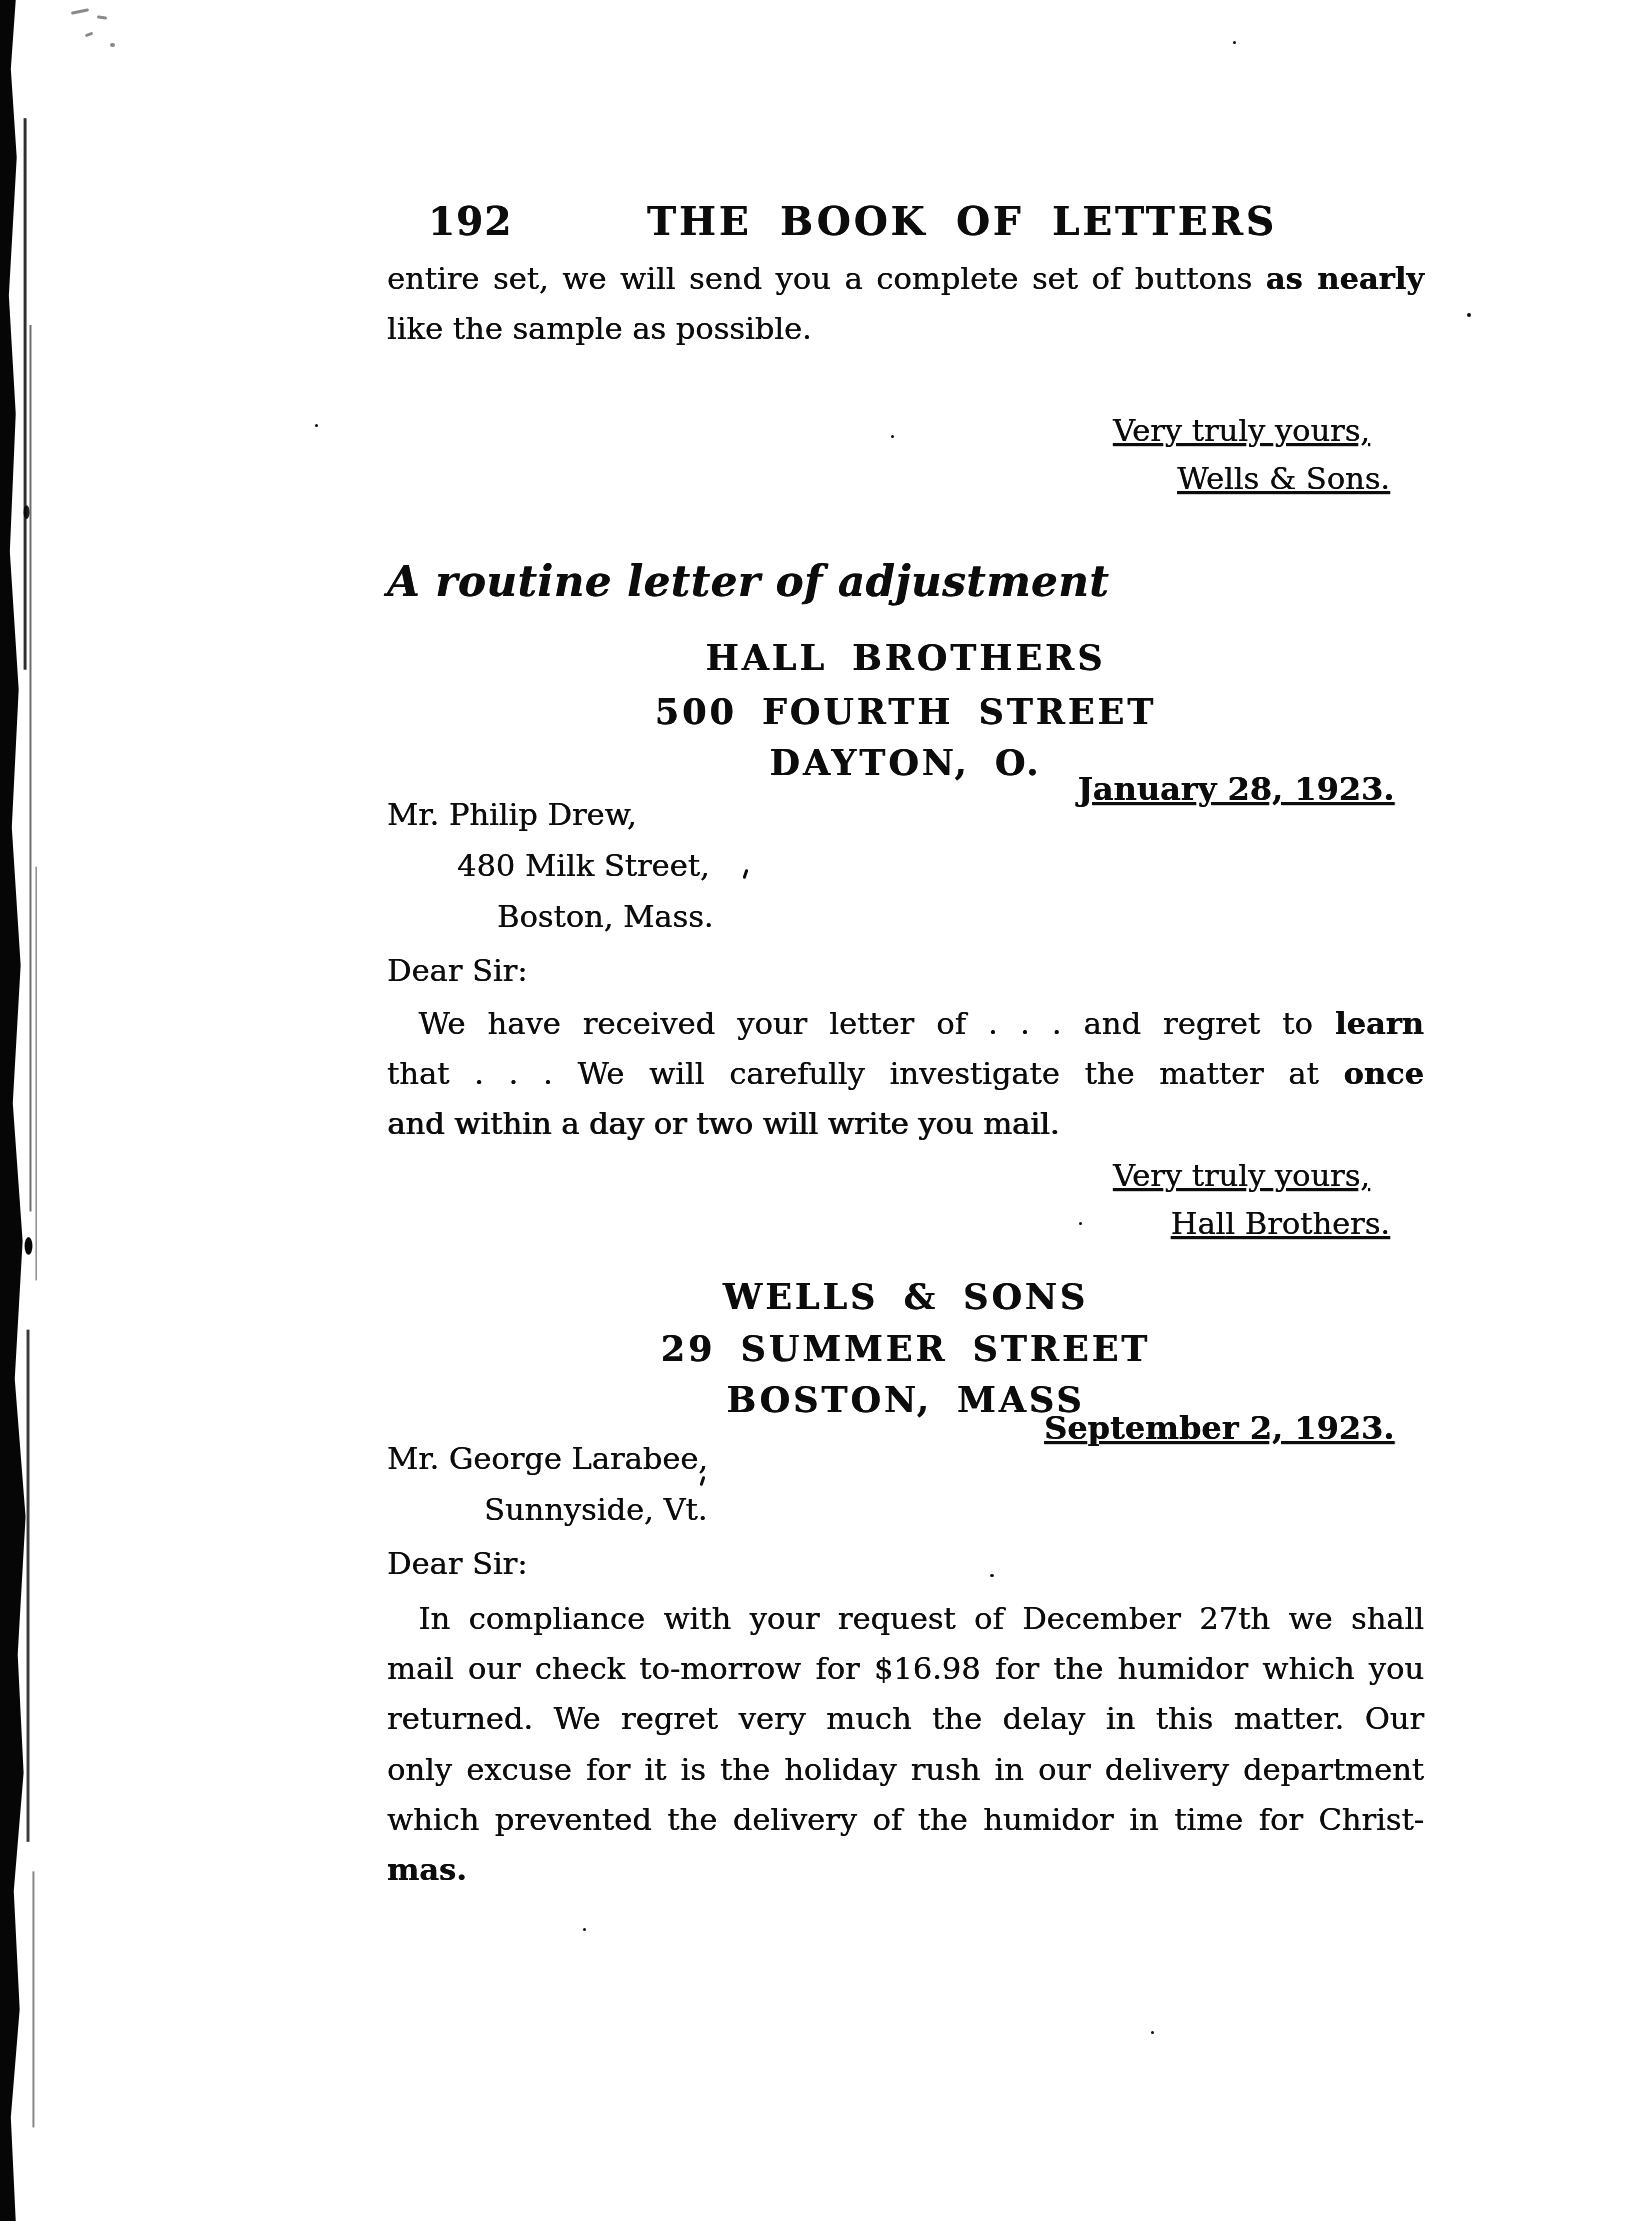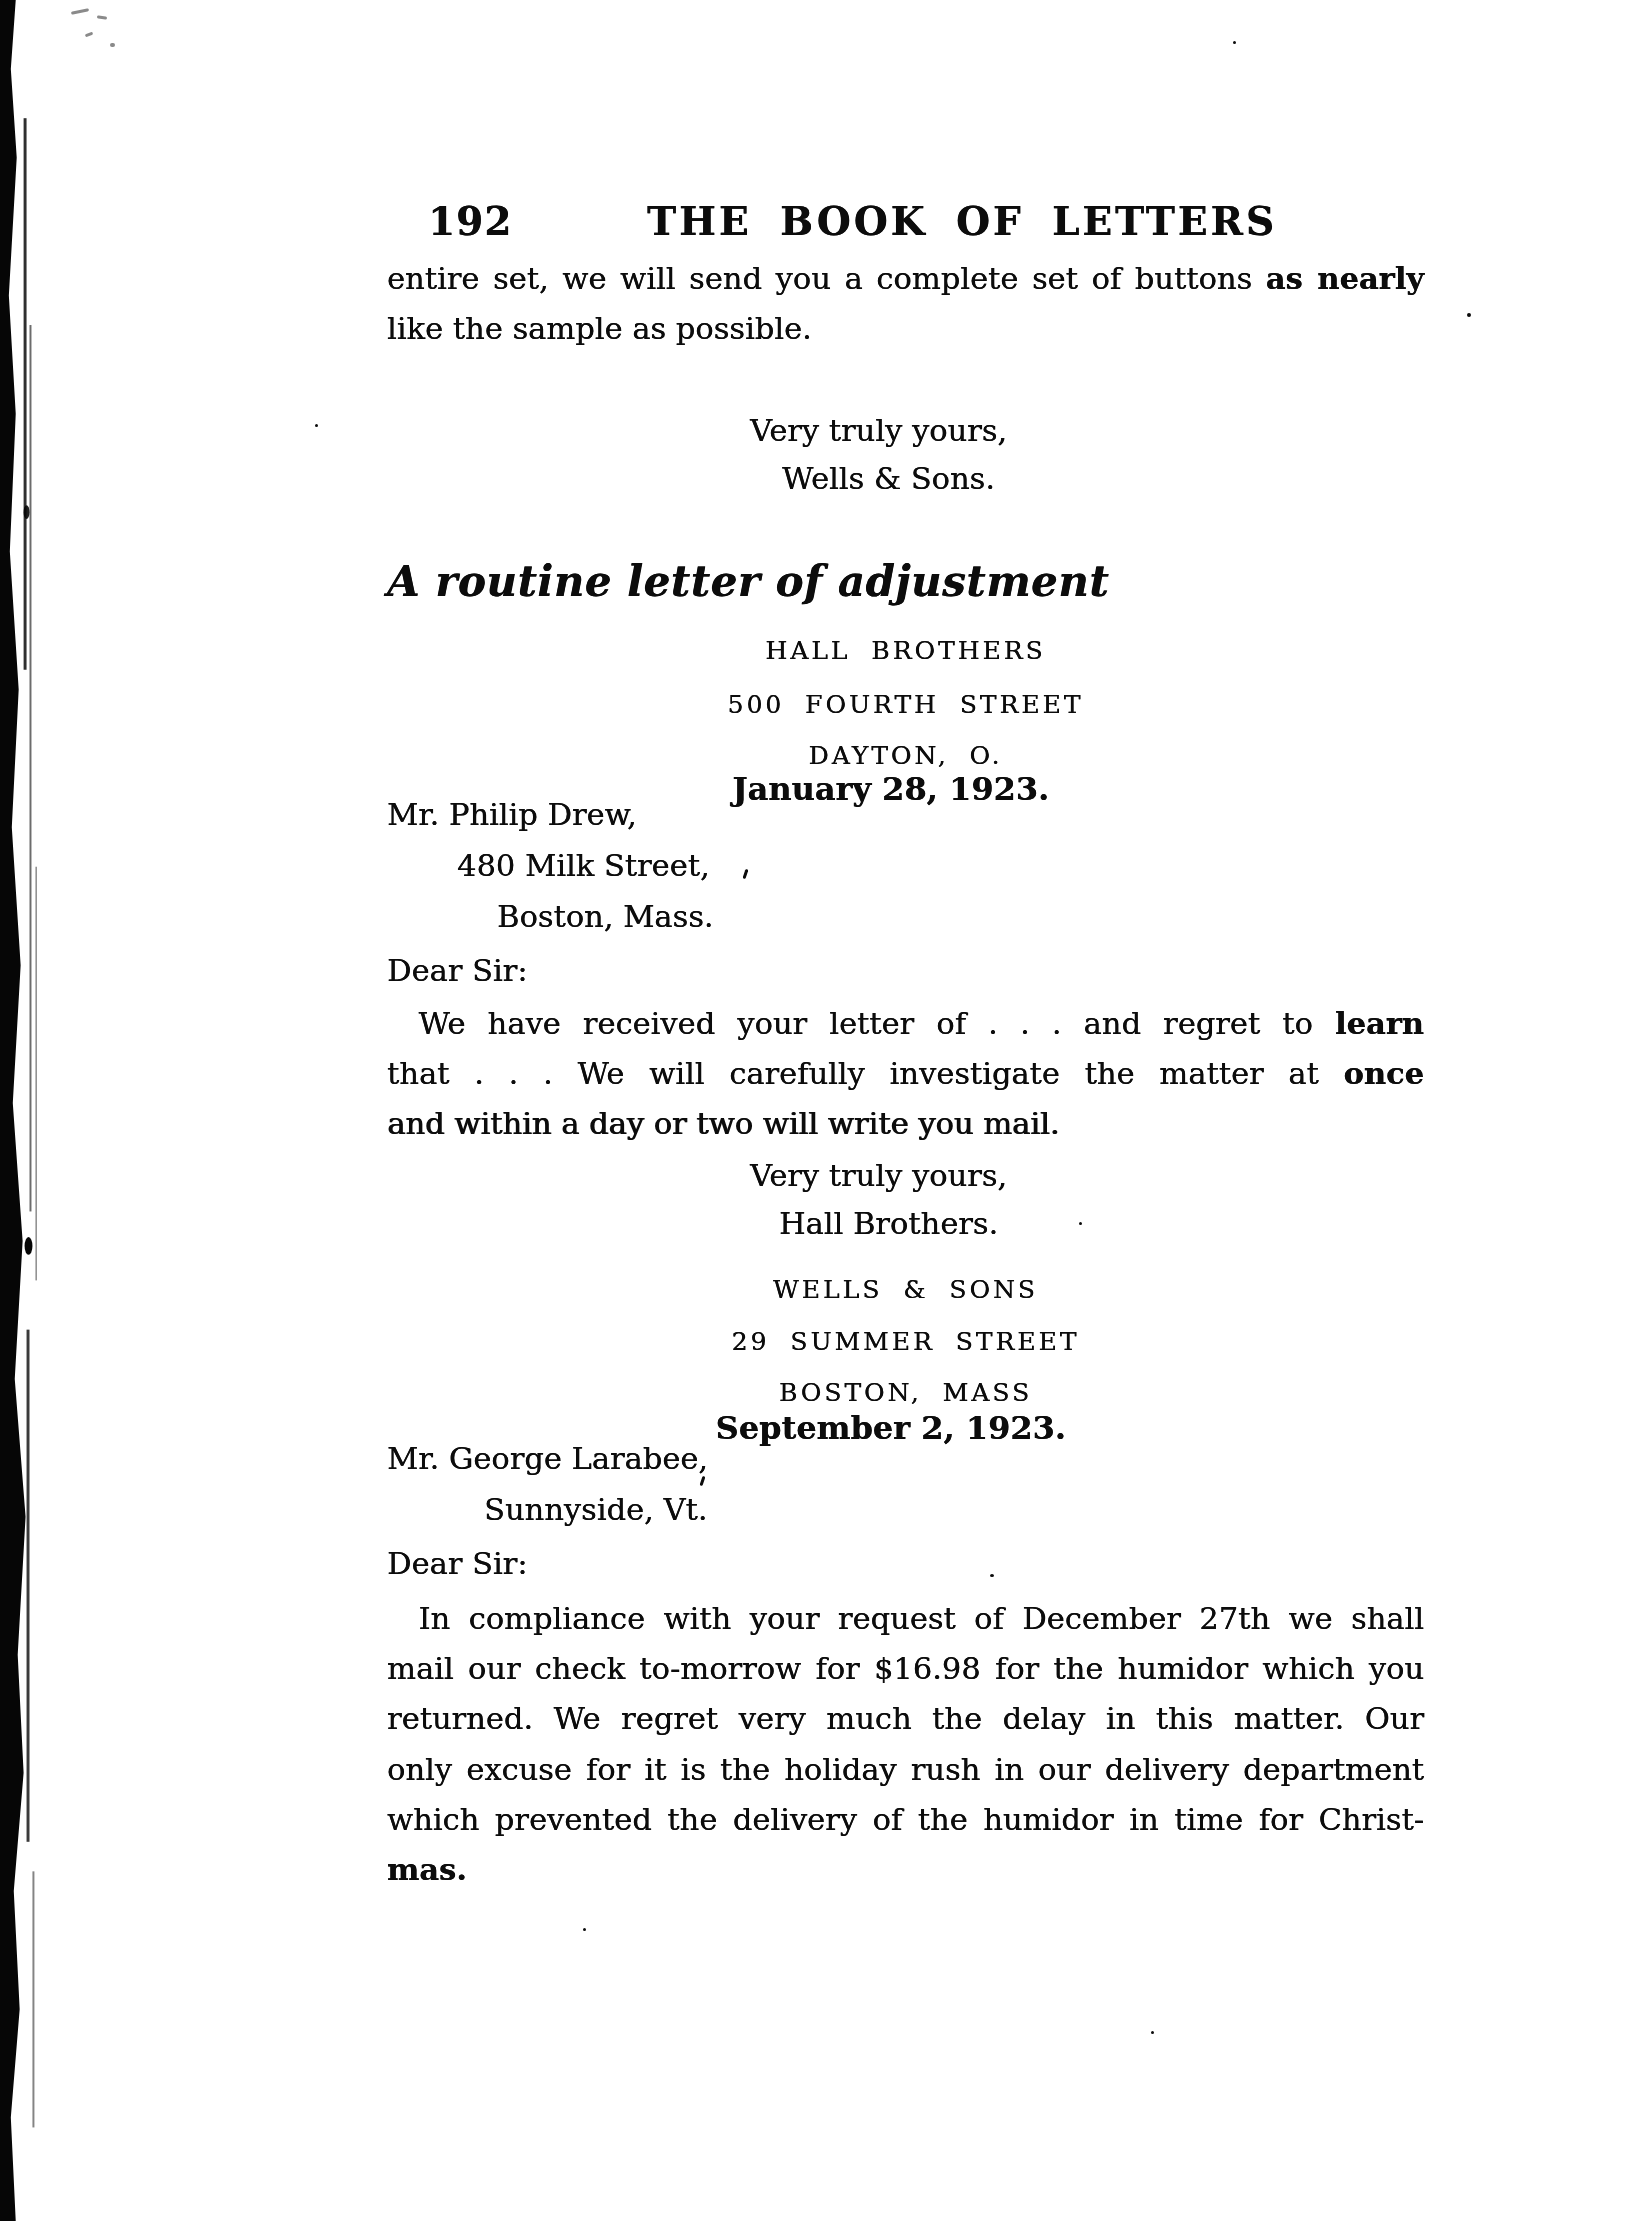--- a/index.html
+++ b/index.html
@@ -12,28 +12,28 @@
     color:#0c0c0c;
   }
   .page * { box-sizing:border-box; }
   .l {
     position:absolute; left:387px; width:1037px;
     font-size:30.5px; line-height:1.35;
     white-space:nowrap;
     text-shadow:0.3px 0.2px 0 currentColor;
   }
   .jl { text-align:justify; text-align-last:justify; white-space:normal; }
-  .rt { text-align:center; }
+  .rt { text-align:right;text-decoration:underline; }
   .ctr { text-align:center; white-space:normal; }
   .dk { font-weight:bold; }
   .headerline { font-size:39px; font-weight:bold; }
   .pgnum { position:absolute; left:4.9px; top:0; letter-spacing:1px; }
   .runtitle { position:absolute; left:224px; top:0; letter-spacing:3px; word-spacing:11.8px; }
   .sechead { font-size:42px; font-weight:bold; font-style:italic; letter-spacing:0.5px; }
-  .lh { font-size:25px; font-weight:normal; letter-spacing:3px; word-spacing:9.9px; }
+  .lh { font-size:35px; font-weight:bold; letter-spacing:3px; word-spacing:9.9px; }
   .date { font-size:32px; font-weight:bold; padding-right:29.6px;margin-top:8px; }
   .close { padding-right:54px; }
   .sig { padding-right:34px; }
   .ind1 { padding-left:31.5px; }
   .speck { position:absolute; background:#0c0c0c; border-radius:50%; }
   .tick { position:absolute; background:#0c0c0c; width:3px; height:9.9px; transform:rotate(18deg); border-radius:2px; }
   .pencil { position:absolute; background:#8a8a8a; border-radius:2px; }
   .edge-art { position:absolute; left:0; top:0; height:2221px; width:59px; }
 </style>
 </head>

